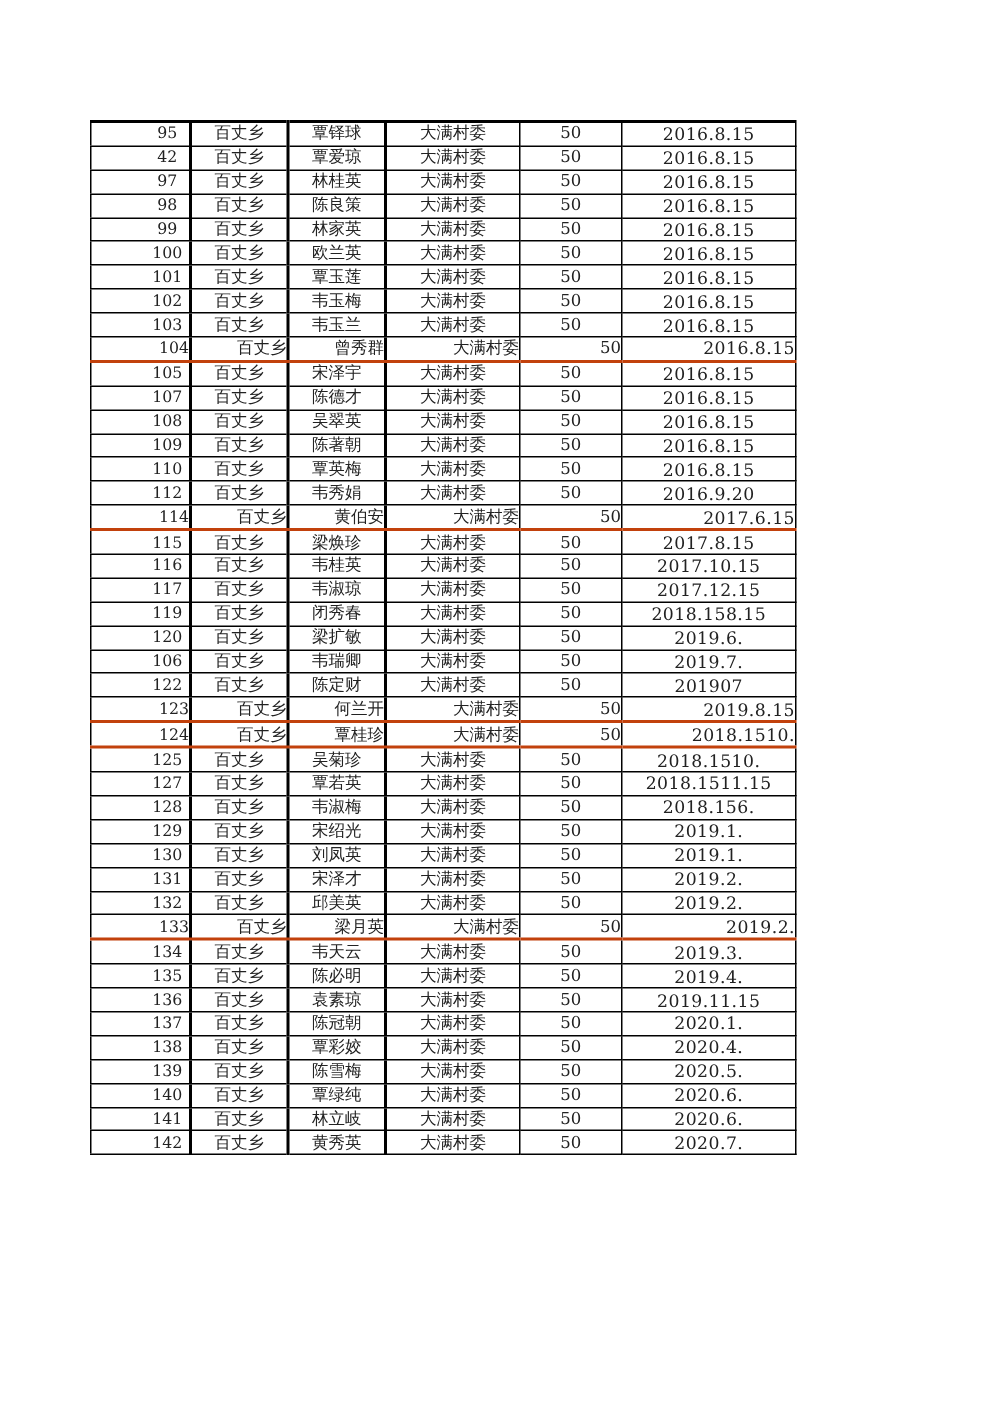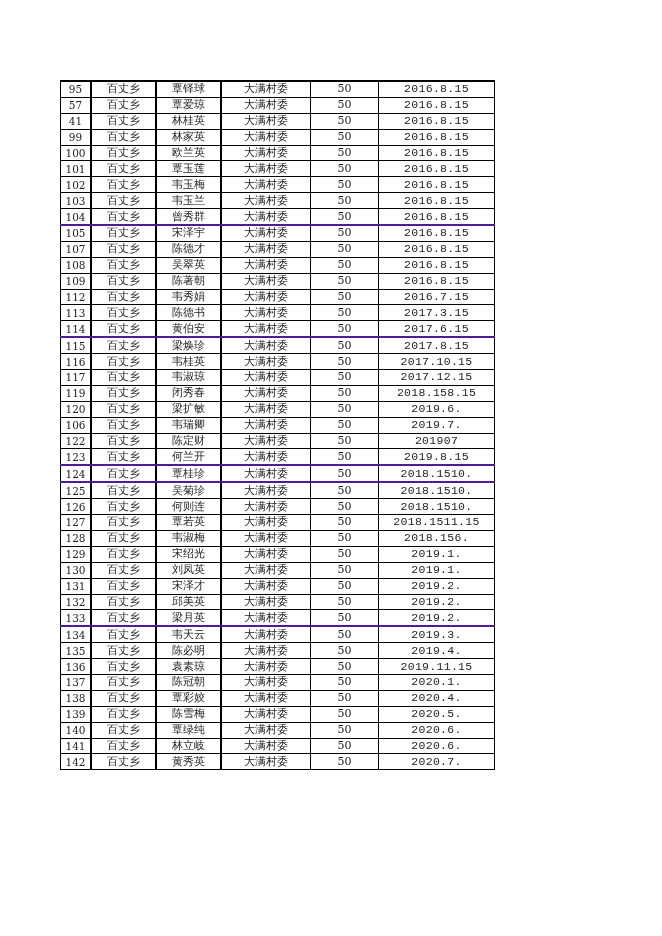--- a/index.html
+++ b/index.html
@@ -29,61 +29,69 @@
       height: 14.9px;
       padding: 0;
       font-size: 11px;
       line-height: 14px;
       text-align: center;
       white-space: nowrap;
       overflow: hidden;
       border-bottom: 1px solid #000;
       border-right: 1px solid #000;
     }
-    #sheet td.c-no { width: 29px; font-size: 10.5px; }
+    #sheet td.c-no { width: 29px; font-size: 10.5px; padding-left: 36px; }
     #sheet td.c-town { width: 63px; border-right: 2px solid #000; margin-top: 24px; }
     #sheet td.c-name { width: 63px; border-right: 2px solid #000; margin-left: 28px; }
     #sheet td.c-vill { width: 88px; border-right: 1px solid #000; }
     #sheet td.c-amt { width: 67px; }
-    #sheet td.c-date { width: 115px; font-size: 11.5px; letter-spacing: 0.3px; font-family: Liberation Mono, monospace; }
+    #sheet td.c-date { width: 115px; font-size: 11.5px; letter-spacing: 0.3px; }
     #sheet td.c-no { border-right: 2px solid #000; }
-    #sheet tr.thick td { border-bottom: 2px solid #4c1d95; }
+    #sheet tr.thick td { border-bottom: 2px solid #c2410c; text-align: right; }
   </style>
 </head>
 <body>
 
 <table id="sheet">
   <tbody id="sheet-body">
   <tr>
     <td class="c-no">95</td>
     <td class="c-town">百丈乡</td>
     <td class="c-name">覃铎球</td>
     <td class="c-vill">大满村委</td>
     <td class="c-amt">50</td>
     <td class="c-date">2016.8.15</td>
   </tr>
 
   <tr>
-    <td class="c-no">57</td>
+    <td class="c-no">42</td>
     <td class="c-town">百丈乡</td>
     <td class="c-name">覃爱琼</td>
     <td class="c-vill">大满村委</td>
     <td class="c-amt">50</td>
     <td class="c-date">2016.8.15</td>
   </tr>
 
   <tr>
-    <td class="c-no">41</td>
+    <td class="c-no">97</td>
     <td class="c-town">百丈乡</td>
     <td class="c-name">林桂英</td>
     <td class="c-vill">大满村委</td>
     <td class="c-amt">50</td>
     <td class="c-date">2016.8.15</td>
   </tr>
 
+  <tr>
+    <td class="c-no">98</td>
+    <td class="c-town">百丈乡</td>
+    <td class="c-name">陈良策</td>
+    <td class="c-vill">大满村委</td>
+    <td class="c-amt">50</td>
+    <td class="c-date">2016.8.15</td>
+  </tr>
 
   <tr>
     <td class="c-no">99</td>
     <td class="c-town">百丈乡</td>
     <td class="c-name">林家英</td>
     <td class="c-vill">大满村委</td>
     <td class="c-amt">50</td>
     <td class="c-date">2016.8.15</td>
   </tr>
 
@@ -162,39 +170,39 @@
 
   <tr>
     <td class="c-no">109</td>
     <td class="c-town">百丈乡</td>
     <td class="c-name">陈著朝</td>
     <td class="c-vill">大满村委</td>
     <td class="c-amt">50</td>
     <td class="c-date">2016.8.15</td>
   </tr>
 
+  <tr>
+    <td class="c-no">110</td>
+    <td class="c-town">百丈乡</td>
+    <td class="c-name">覃英梅</td>
+    <td class="c-vill">大满村委</td>
+    <td class="c-amt">50</td>
+    <td class="c-date">2016.8.15</td>
+  </tr>
 
 
   <tr>
     <td class="c-no">112</td>
     <td class="c-town">百丈乡</td>
     <td class="c-name">韦秀娟</td>
     <td class="c-vill">大满村委</td>
     <td class="c-amt">50</td>
-    <td class="c-date">2016.7.15</td>
-  </tr>
-
-  <tr>
-    <td class="c-no">113</td>
-    <td class="c-town">百丈乡</td>
-    <td class="c-name">陈德书</td>
-    <td class="c-vill">大满村委</td>
-    <td class="c-amt">50</td>
-    <td class="c-date">2017.3.15</td>
-  </tr>
+    <td class="c-date">2016.9.20</td>
+  </tr>
+
 
   <tr class="thick">
     <td class="c-no">114</td>
     <td class="c-town">百丈乡</td>
     <td class="c-name">黄伯安</td>
     <td class="c-vill">大满村委</td>
     <td class="c-amt">50</td>
     <td class="c-date">2017.6.15</td>
   </tr>
 
@@ -282,28 +290,20 @@
 
   <tr>
     <td class="c-no">125</td>
     <td class="c-town">百丈乡</td>
     <td class="c-name">吴菊珍</td>
     <td class="c-vill">大满村委</td>
     <td class="c-amt">50</td>
     <td class="c-date">2018.1510.</td>
   </tr>
 
-  <tr>
-    <td class="c-no">126</td>
-    <td class="c-town">百丈乡</td>
-    <td class="c-name">何则连</td>
-    <td class="c-vill">大满村委</td>
-    <td class="c-amt">50</td>
-    <td class="c-date">2018.1510.</td>
-  </tr>
 
   <tr>
     <td class="c-no">127</td>
     <td class="c-town">百丈乡</td>
     <td class="c-name">覃若英</td>
     <td class="c-vill">大满村委</td>
     <td class="c-amt">50</td>
     <td class="c-date">2018.1511.15</td>
   </tr>
 

